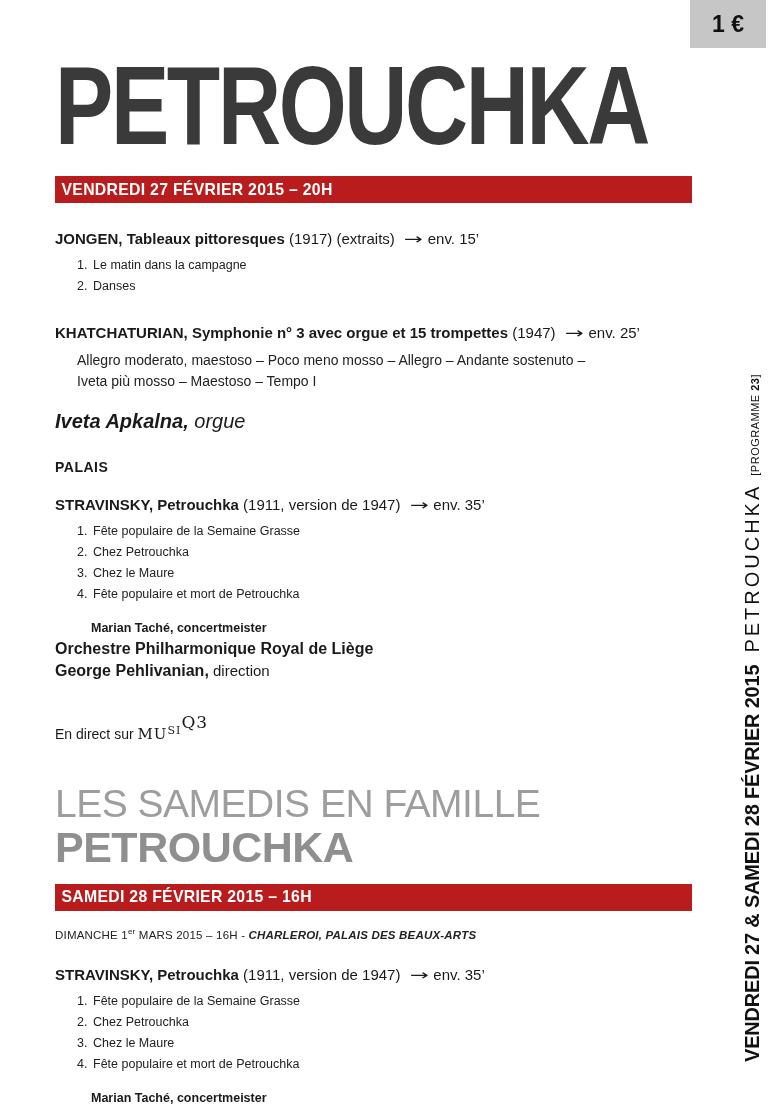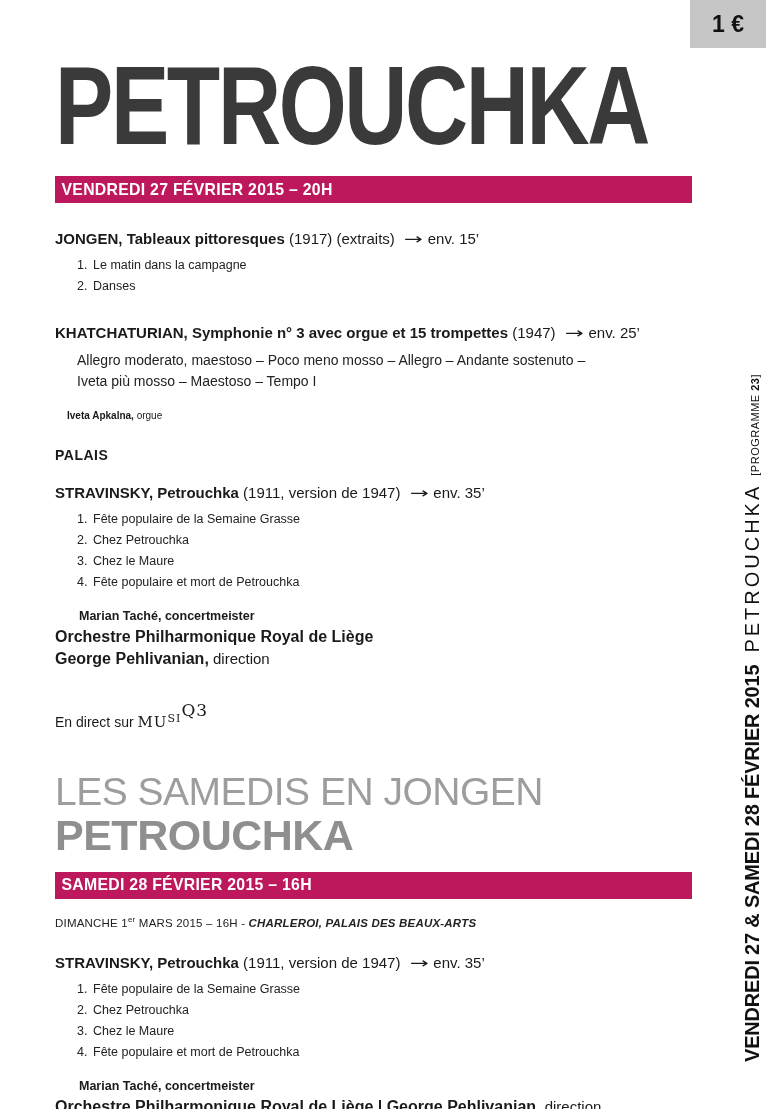--- a/index.html
+++ b/index.html
@@ -46,21 +46,21 @@
     color: #3a3a3a;
     letter-spacing: -3px;
     transform: scaleX(0.78);
     transform-origin: 0 0;
     white-space: nowrap;
   }
 
   .banner {
     margin-top: 14px;
     height: 27px;
-    background: #be185d;
+    background: #b91c1c;
     color: #fff;
     display: flex;
     align-items: center;
     overflow: hidden;
   }
   .banner-text {
     font-weight: 700;
     font-size: 17px;
     letter-spacing: 0.3px;
     padding-left: 7px;
@@ -94,32 +94,32 @@
 
   .tempo {
     margin: 6px 0 16px;
     padding-left: 22px;
     font-size: 14px;
     line-height: 21px;
     color: #222;
   }
   .tempo p { margin: 0; }
 
-  .soloist { margin: 18px 12px 0; font-size: 10px; }
+  .soloist { margin: 18px 0 0; font-size: 20px; font-style: italic; }
   .soloist .bold { font-weight: 700; }
 
   .pause {
     margin: 26px 0 20px;
     font-size: 14px;
     font-weight: 700;
     letter-spacing: 0.5px;
   }
 
   .credits { margin-top: 16px; }
-  .credit-small { margin: 0 4px 3px; font-size: 12.5px; font-weight: 700; padding-left: 20px; }
+  .credit-small { margin: 0 16px 3px; font-size: 12.5px; font-weight: 700; padding-left: 20px; }
   .credit-big { margin: 0; font-size: 16px; font-weight: 700; line-height: 1.4; }
   .credit-big .regular { font-weight: 400; font-size: 15px; }
 
   .broadcast { margin-top: 40px; font-size: 14px; }
   .musiq3 { font-family: "DejaVu Serif", serif; letter-spacing: 1px; }
   .m-mu { font-size: 15px; }
   .m-si { font-size: 11px; position: relative; top: -5px; margin-top: 34px; }
   .m-q3 { font-size: 17px; position: relative; top: -11px; }
 
   .series-title {
@@ -224,21 +224,21 @@
       <p class="credit-big">Orchestre Philharmonique Royal de Liège</p>
       <p class="credit-big">
         <span>George Pehlivanian,</span><span class="regular"> direction</span>
       </p>
     </div>
 
     <p class="broadcast">
       <span>En direct sur </span><span class="musiq3"><span class="m-mu">MU</span><span class="m-si">SI</span><span class="m-q3">Q3</span></span>
     </p>
 
-    <h2 class="series-title">LES SAMEDIS EN JONGEN</h2>
+    <h2 class="series-title">LES SAMEDIS EN FAMILLE</h2>
     <h2 class="series-subtitle">PETROUCHKA</h2>
 
     <div class="banner">
       <span class="banner-text">SAMEDI 28 FÉVRIER 2015 – 16H</span>
     </div>
 
     <p class="extra-date">
       <span>DIMANCHE 1</span><sup>er</sup><span> MARS 2015 – 16H - </span><span class="bold">CHARLEROI, PALAIS DES BEAUX-ARTS</span>
     </p>
 

